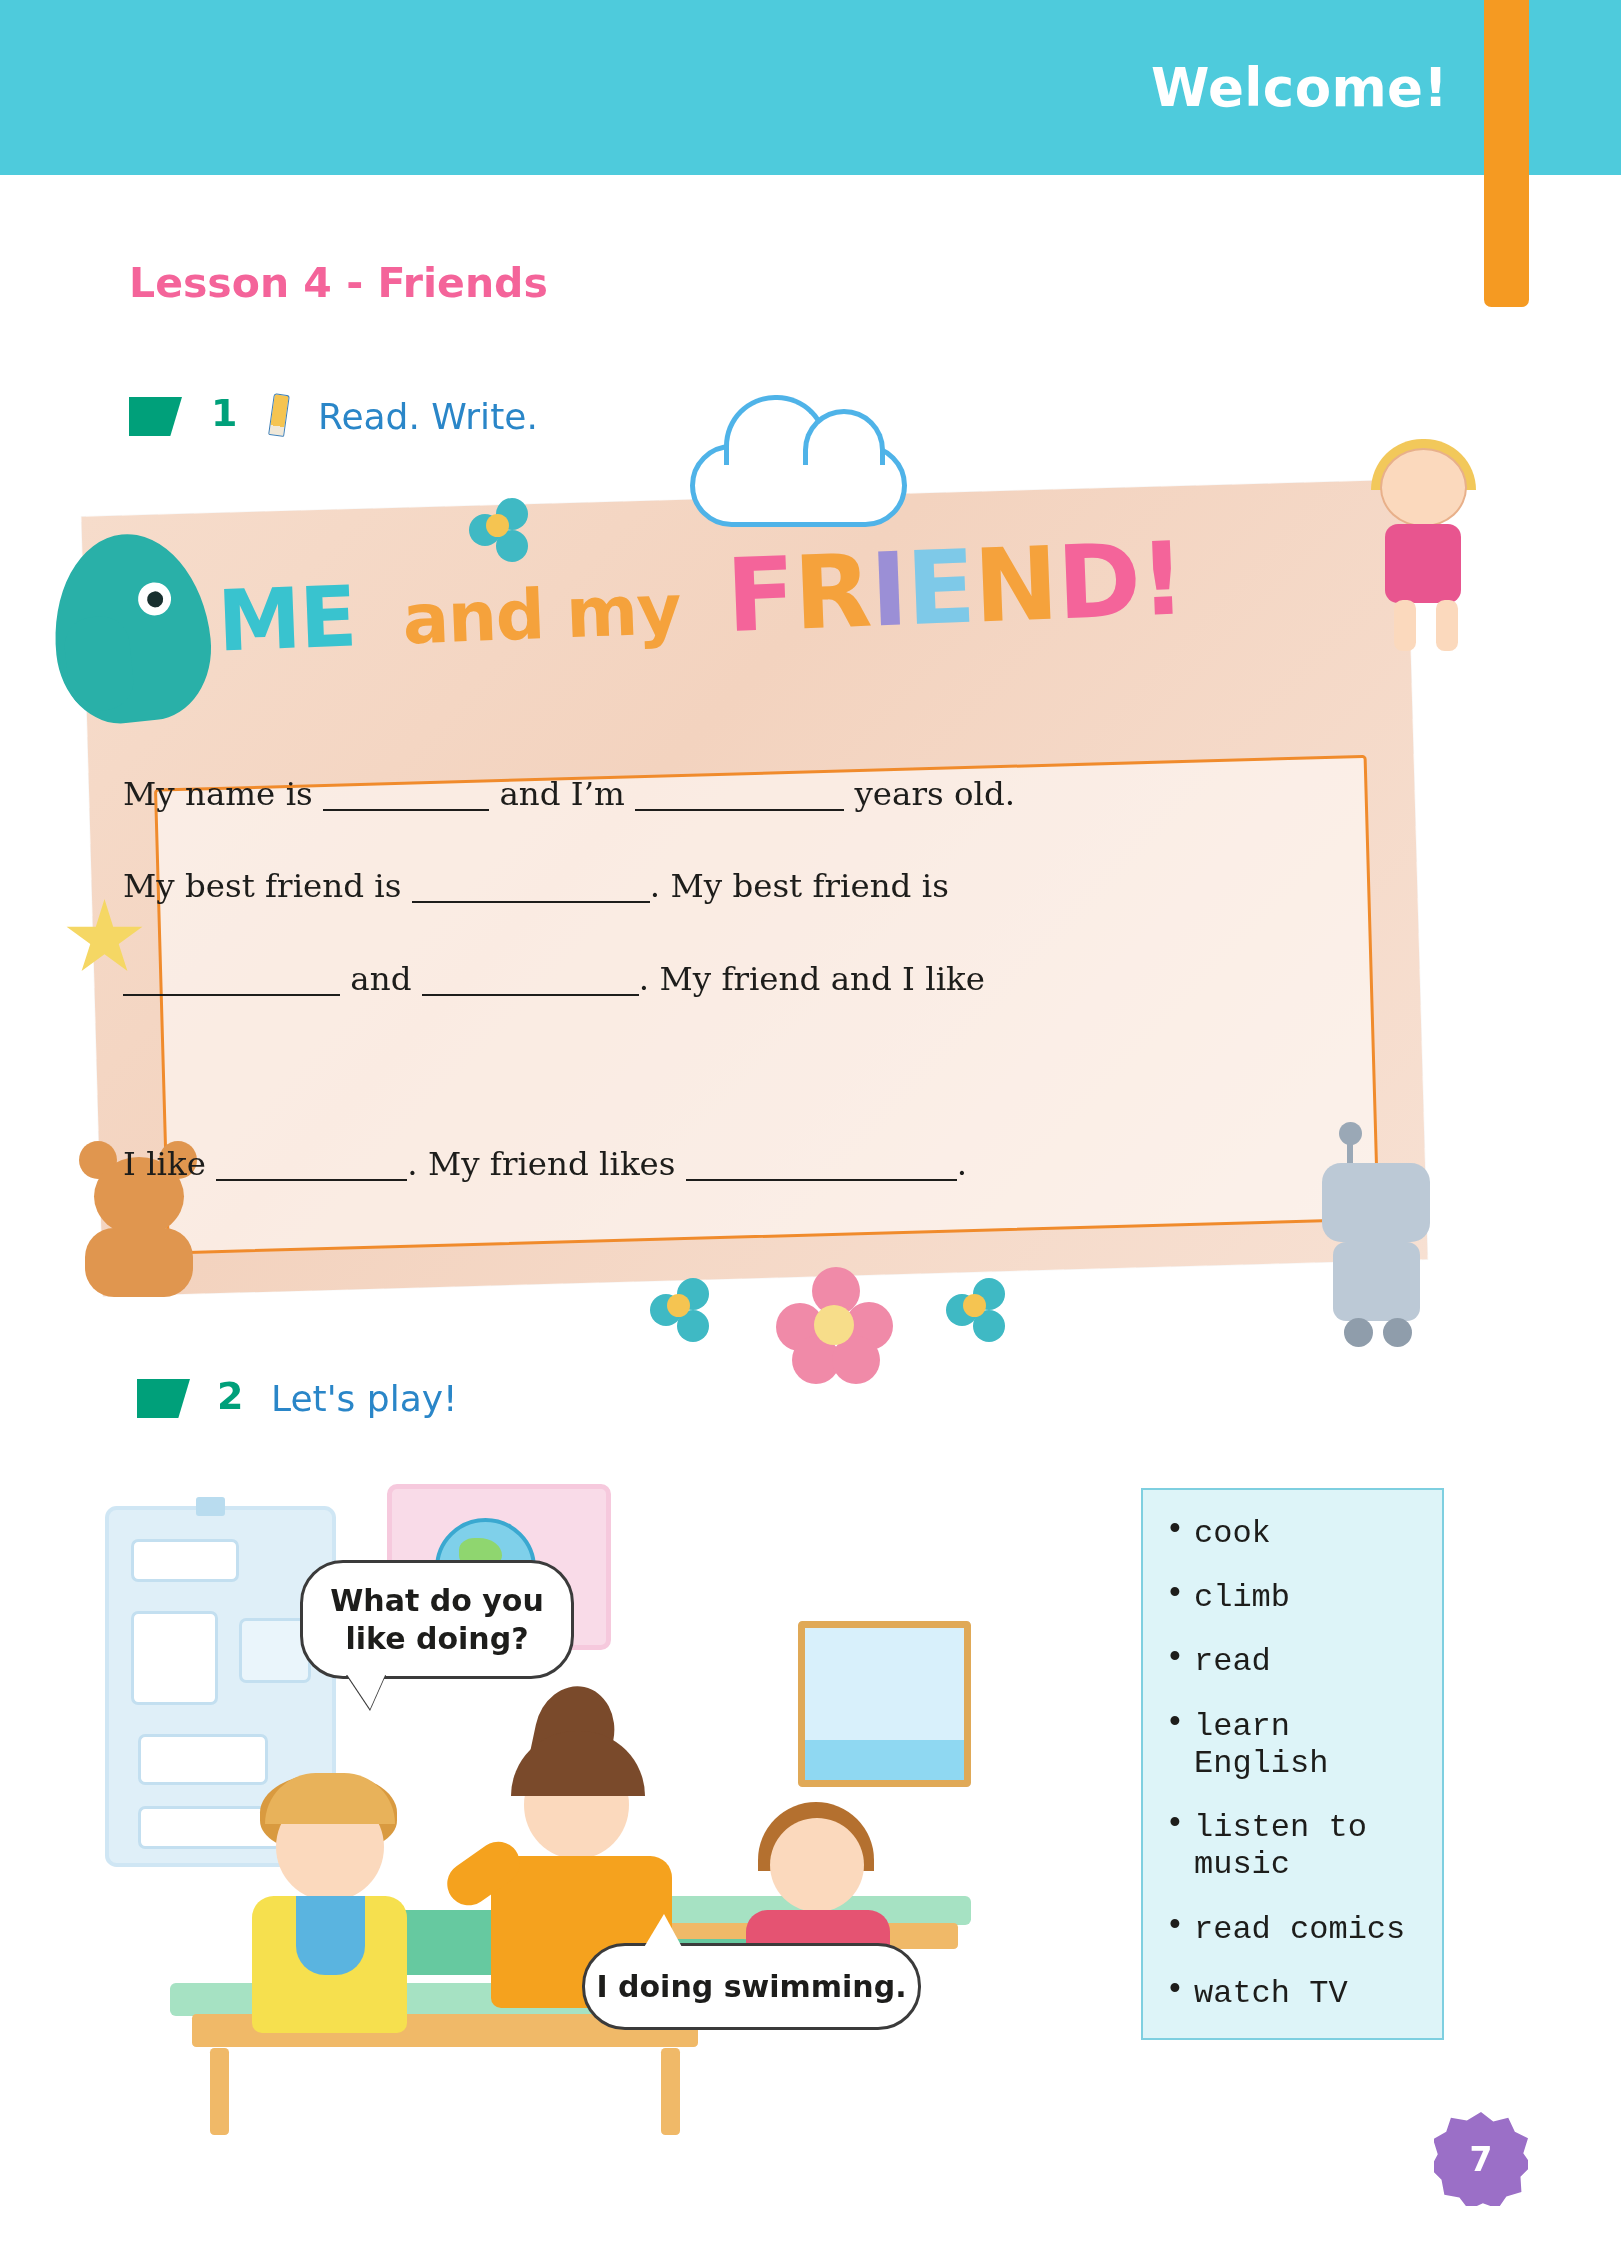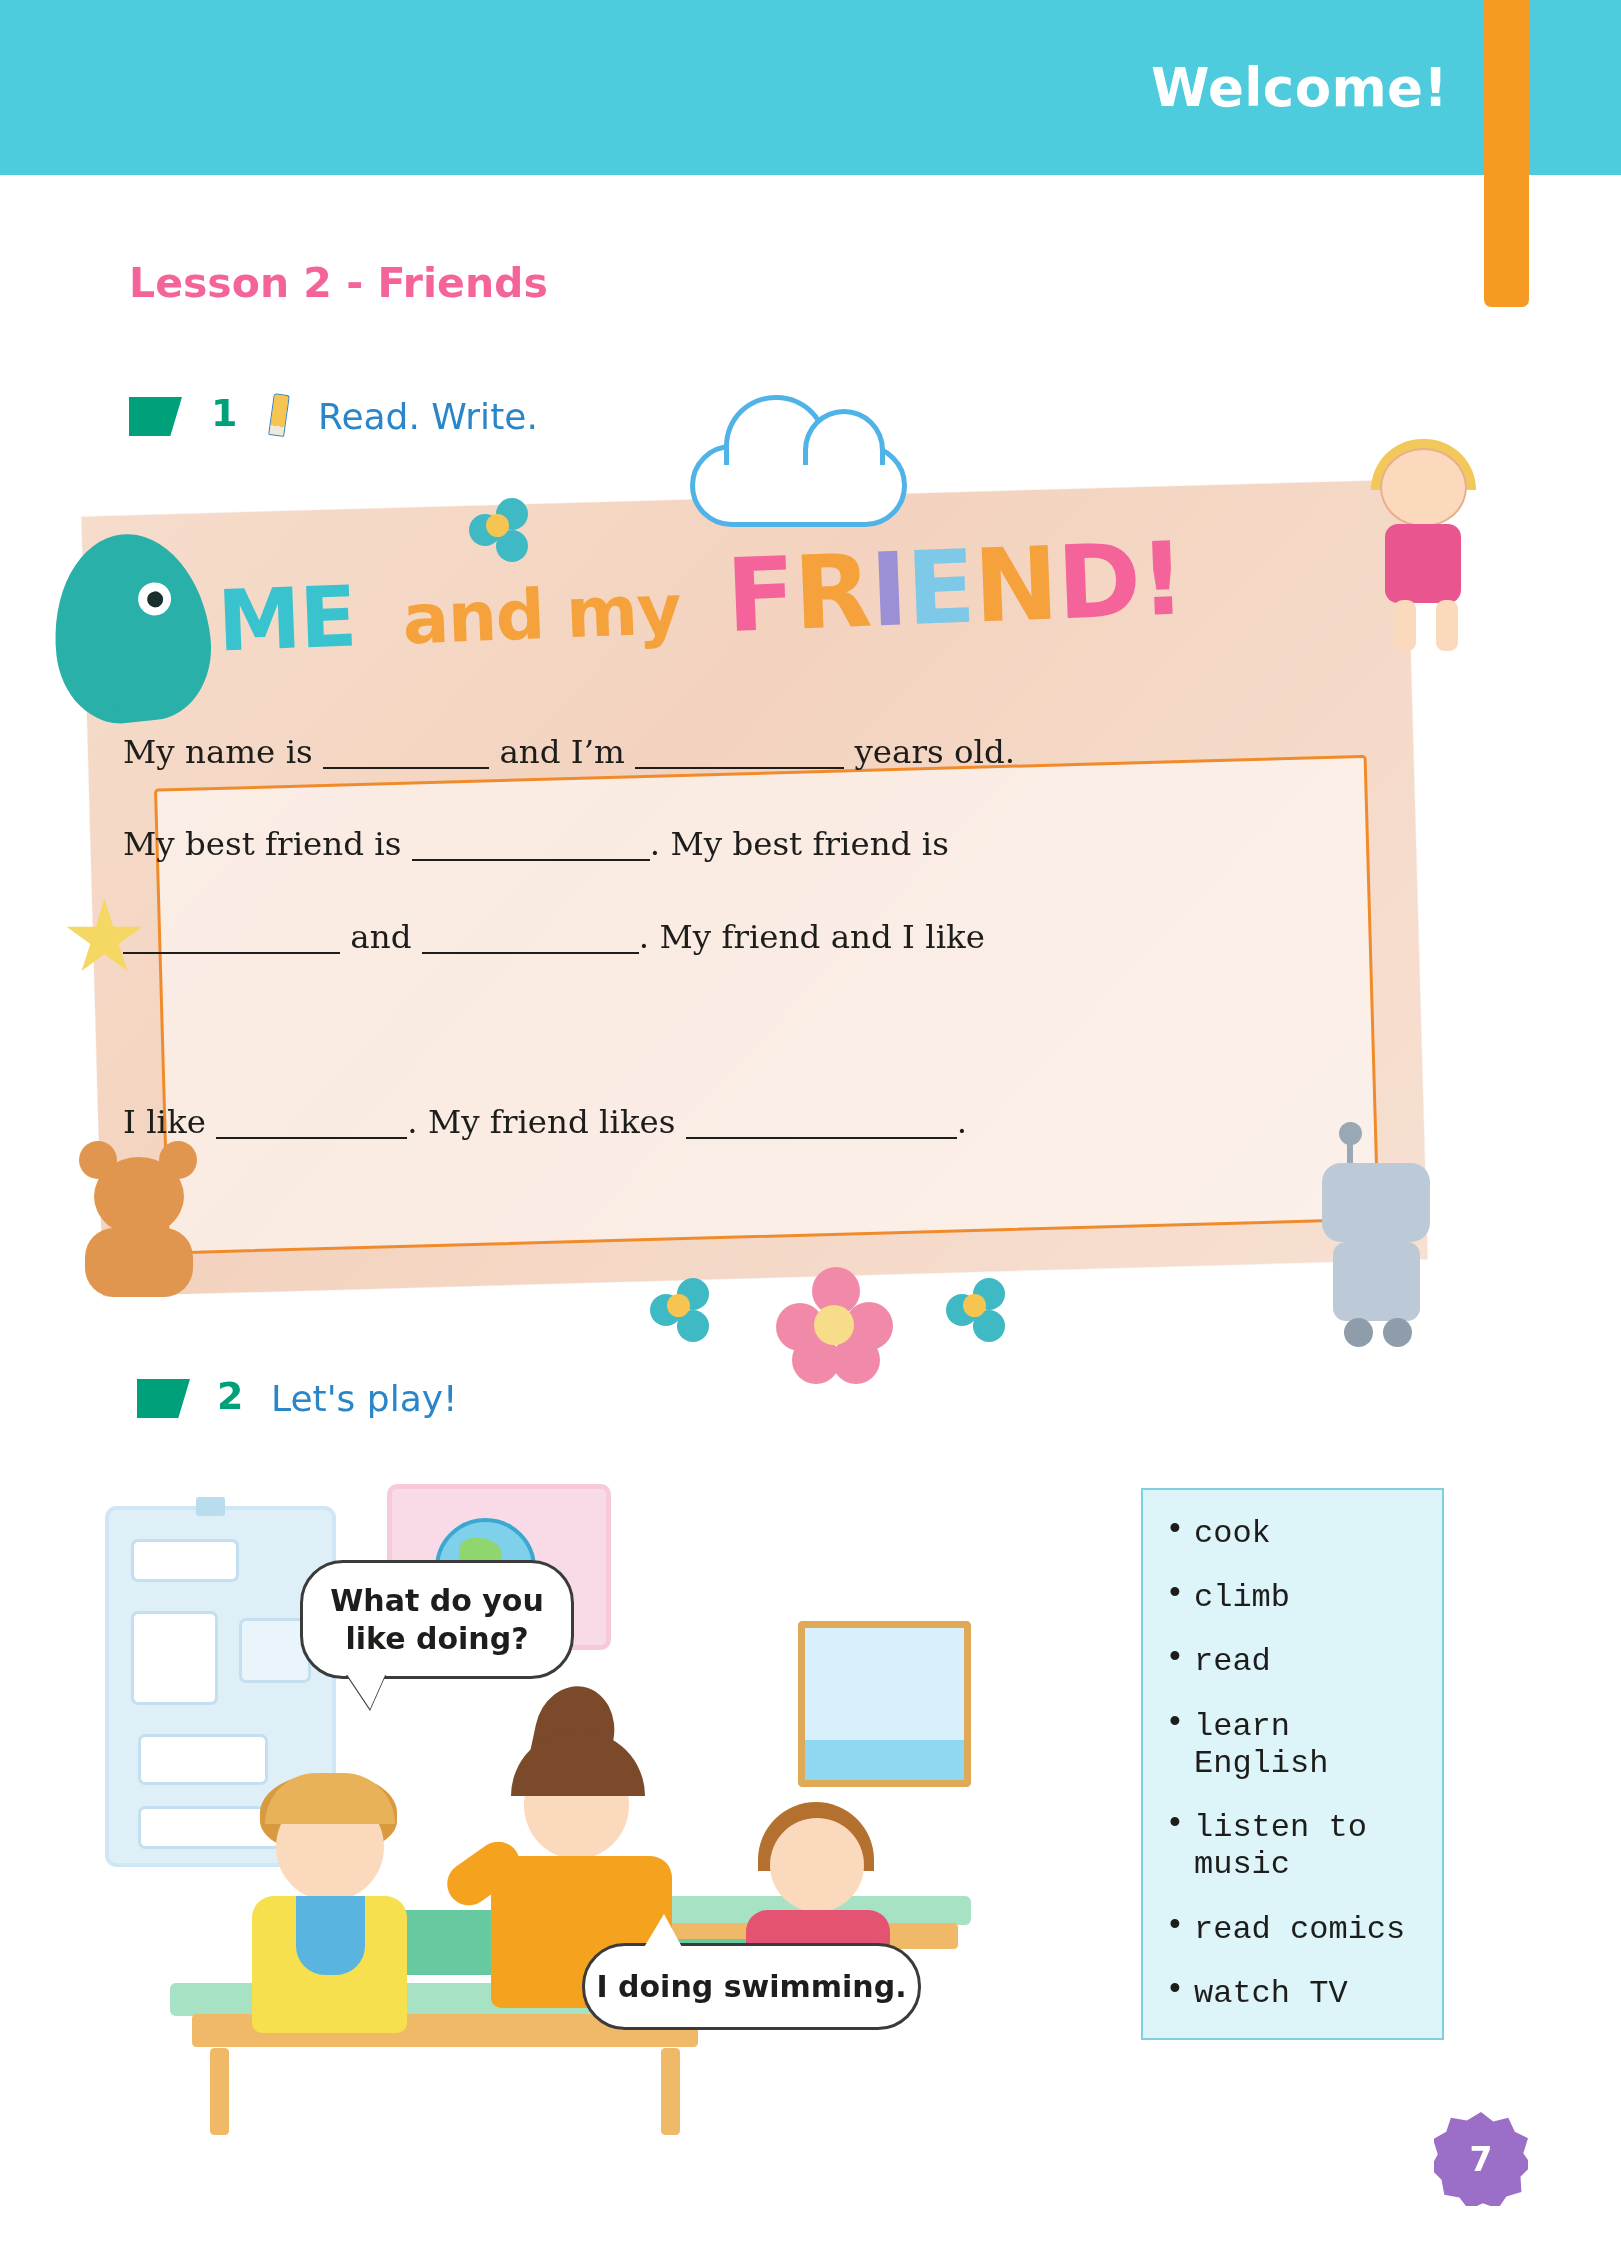--- a/index.html
+++ b/index.html
@@ -303,21 +303,21 @@
   .robot{position:absolute;left:1304px;top:1134px;width:166px;height:231px;}
   .robot-b{position:absolute;background:#bcc9d6;border-radius:10px;}
 </style>
 </head>
 <body>
 
 <div class="header-band"></div>
 <div class="header-tab"></div>
 <div class="header-title">Welcome!</div>
 
-<div class="lesson-title">Lesson 2 - Friends</div>
+<div class="lesson-title">Lesson 4 - Friends</div>
 
 <div class="act-marker" style="top:397px;left:129px;"></div>
 <div class="act-num" style="top:391px;left:211px;">1</div>
 <div class="pencil-icon" style="top:394px;left:271px;"></div>
 <div class="act-label" style="top:396px;left:318px;">Read. Write.</div>
 
 <div class="poster">
   <div class="poster-inner-box"></div>
 </div>
 
@@ -379,21 +379,21 @@
   <div class="robot-b" style="left:40px;top:184px;width:29px;height:29px;border-radius:50%;background:#8f9dab;"></div>
   <div class="robot-b" style="left:79px;top:184px;width:29px;height:29px;border-radius:50%;background:#8f9dab;"></div>
 </div>
 
 <div class="poster-heading">
   <span class="l1" style="margin-right: 19px;">ME</span>
   <span class="l2" style="margin-right: 19px;">and my</span>
   <span class="big l3">F</span><span class="big l4">R</span><span class="big l5">I</span><span class="big l6">E</span><span class="big l4">N</span><span class="big l3">D</span><span class="big l7">!</span>
 </div>
 
-<div class="fill-text" style="top:736px; height:433px;">
+<div class="fill-text" style="top:778px; height:433px;">
   <div class="txt-row" style="top:0;"><span>My name is </span><span class="fill-line" style="width: 166px;"></span><span> and I’m </span><span class="fill-line" style="width: 209px;"></span><span> years old.</span></div>
   <div class="txt-row" style="top:92px;"><span>My  best  friend  is  </span><span class="fill-line" style="width: 238px;"></span><span>.  My  best  friend  is</span></div>
   <div class="txt-row" style="top:185px;"><span class="fill-line" style="width: 217px;"></span><span> and </span><span class="fill-line" style="width: 217px;"></span><span>. My friend and I like</span></div>
   <div class="txt-row" style="top:370px;"><span>I like </span><span class="fill-line" style="width: 191px;"></span><span>. My friend likes </span><span class="fill-line" style="width: 271px;"></span><span>.</span></div>
 </div>
 
 <div class="act-marker" style="top:1379px;left:137px;"></div>
 <div class="act-num" style="top:1374px;left:217px;">2</div>
 <div class="act-label" style="top:1378px;left:271px;">Let's play!</div>
 

